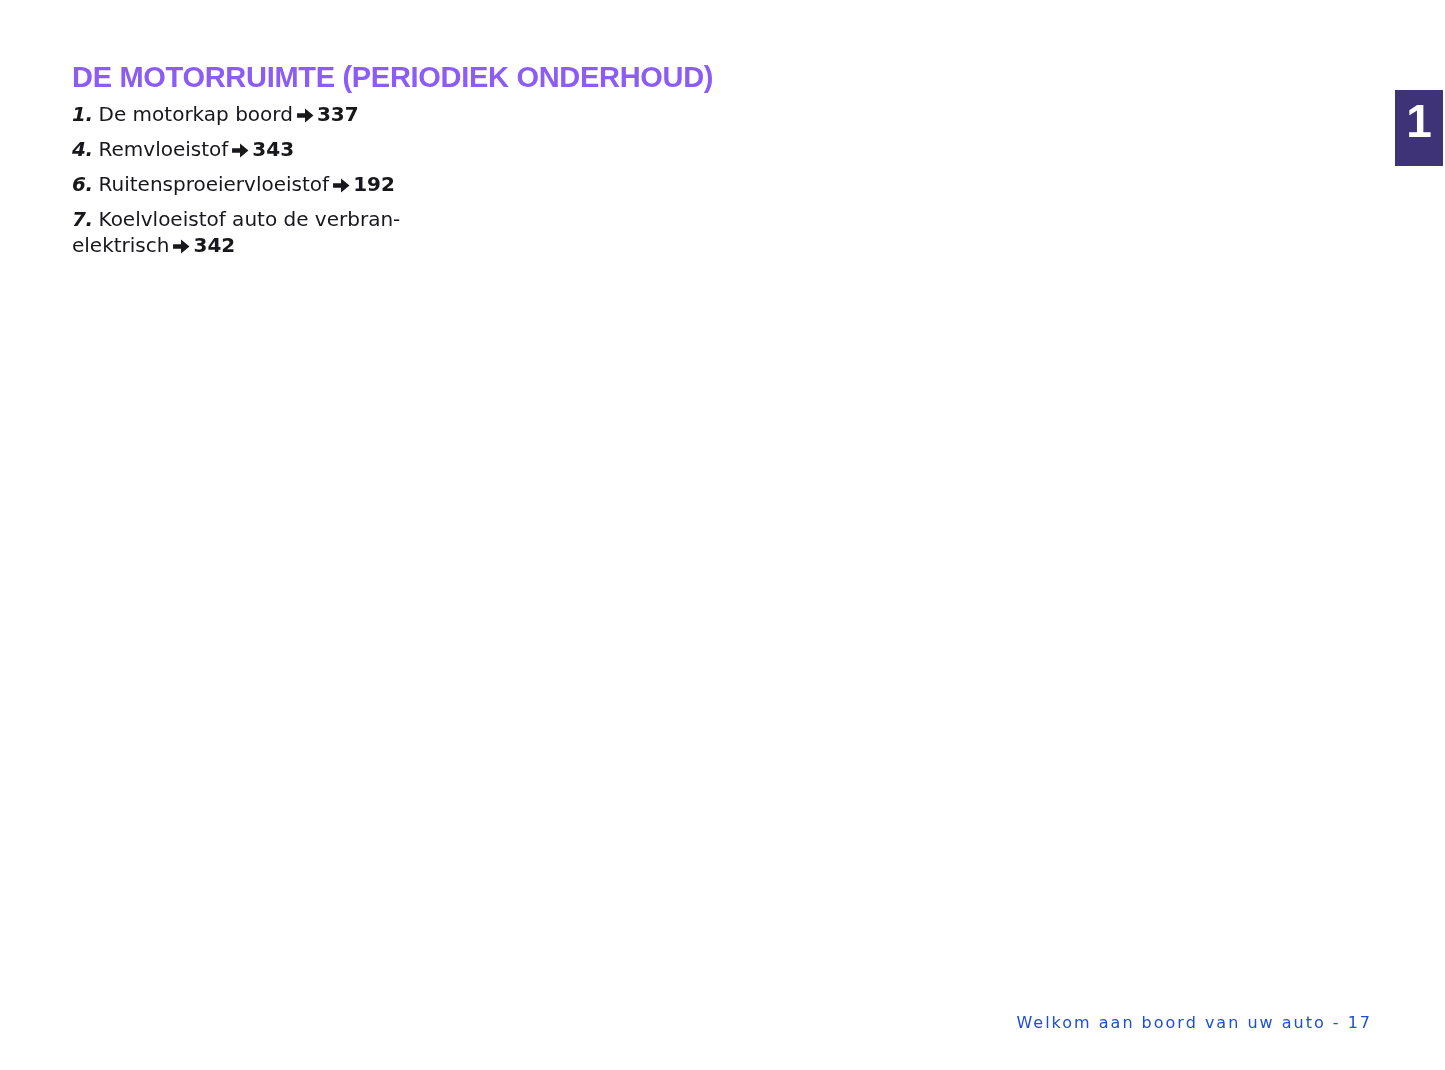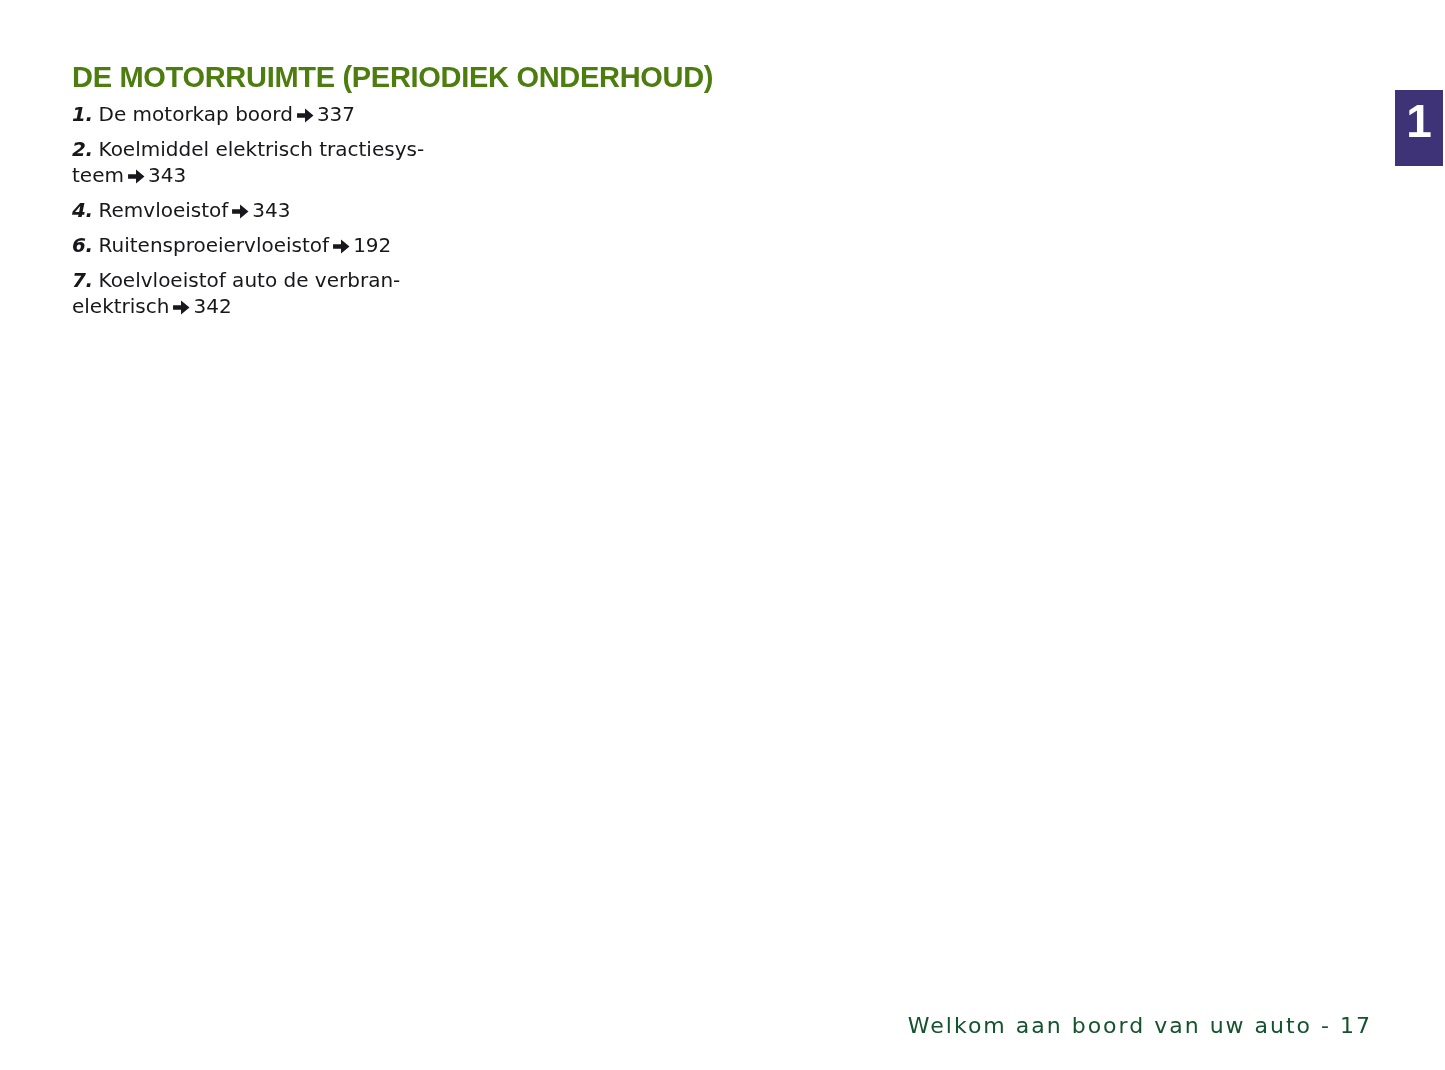--- a/index.html
+++ b/index.html
@@ -11,21 +11,21 @@
     position: relative;
     overflow: hidden;
   }
   .title {
     position: absolute;
     left: 72px; top: 42px;
     font-family: "Liberation Sans", sans-serif;
     font-weight: 700;
     font-size: 29px;
     letter-spacing: -0.3px;
-    color: #4d7c0f;
+    color: #8b5cf6;
     white-space: nowrap;
   }
   .list {
     position: absolute;
     left: 72px; top: 101px;
     width: 440px;
     font-size: 20px;
     line-height: 26px;
   }
   .item { margin-bottom: 9px; }
@@ -35,68 +35,62 @@
     letter-spacing: -0.5px;
     margin-right: 6px;
   }
   .ref { white-space: nowrap; margin-left: 1px; }
   .arrow-icon {
     width: 17px; height: 15px;
     vertical-align: -2px;
     margin: 0 3px 0 3px;
     fill: #17171c;
   }
-  .pg { font-weight: 400; text-align: center; }
+  .pg { font-weight: 700; text-align: center; }
   .chapter-tab {
     position: absolute;
     left: 1395px; top: 90px;
     width: 48px; height: 76px;
     background: #3e3376;
     display: flex;
     justify-content: center;
     align-items: flex-start;
   }
   .chapter-tab-num {
     font-family: "Liberation Sans", sans-serif;
     font-weight: 700;
     font-size: 46px;
     line-height: 1;
     margin-top: 8px;
     color: #ffffff;
   }
   .footer {
     position: absolute;
     right: 73px; top: 1013px;
-    font-size: 22px;
+    font-size: 16px;
     font-weight: 500;
     letter-spacing: 2px;
-    color: #14532d;
+    color: #1d4ed8;
     white-space: nowrap;
     margin-left: 28px;
   }
 </style>
 </head>
 <body>
 
 <h1 class="title">DE MOTORRUIMTE (PERIODIEK ONDERHOUD)</h1>
 
 <div class="list">
 
   <div class="item">
     <span class="num">1.</span><span class="txt">De motorkap boord</span><span class="ref"><svg class="arrow-icon" viewBox="0 0 18 16" xmlns="http://www.w3.org/2000/svg">
           <path d="M0 5.6h8.5V0.5L17.5 8l-9 7.5V10.4H0z"></path>
         </svg><span class="pg">337</span></span>
   </div>
 
-  <div class="item">
-    <span class="num">2.</span><span class="txt">Koelmiddel elektrisch tractiesys-</span><br>
-    <span class="txt">teem</span><span class="ref"><svg class="arrow-icon" viewBox="0 0 18 16" xmlns="http://www.w3.org/2000/svg">
-          <path d="M0 5.6h8.5V0.5L17.5 8l-9 7.5V10.4H0z"></path>
-        </svg><span class="pg">343</span></span>
-  </div>
 
 
   <div class="item">
     <span class="num">4.</span><span class="txt">Remvloeistof</span><span class="ref"><svg class="arrow-icon" viewBox="0 0 18 16" xmlns="http://www.w3.org/2000/svg">
           <path d="M0 5.6h8.5V0.5L17.5 8l-9 7.5V10.4H0z"></path>
         </svg><span class="pg">343</span></span>
   </div>
 
 
   <div class="item">

